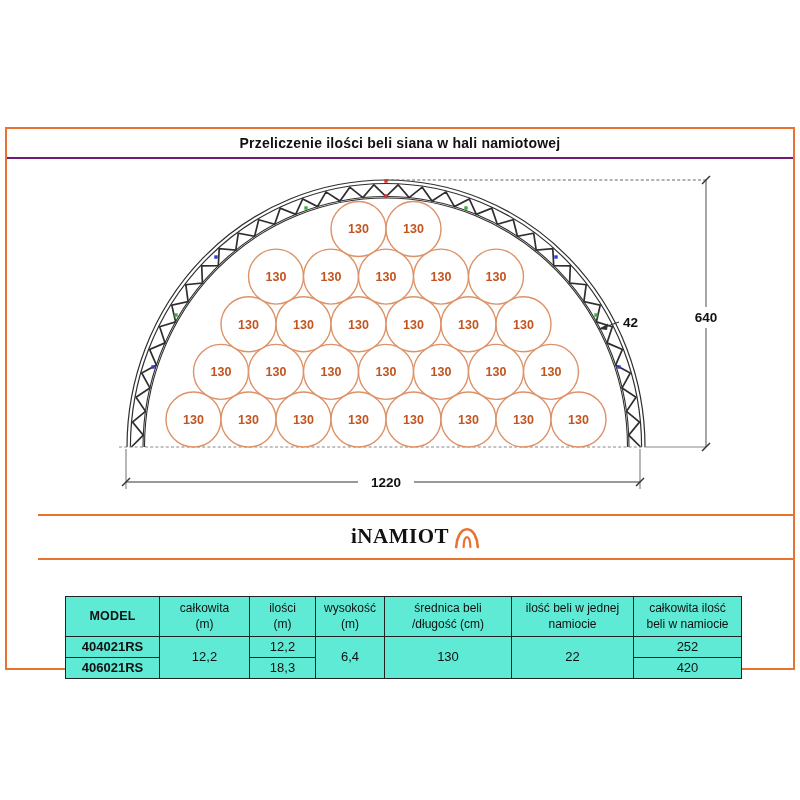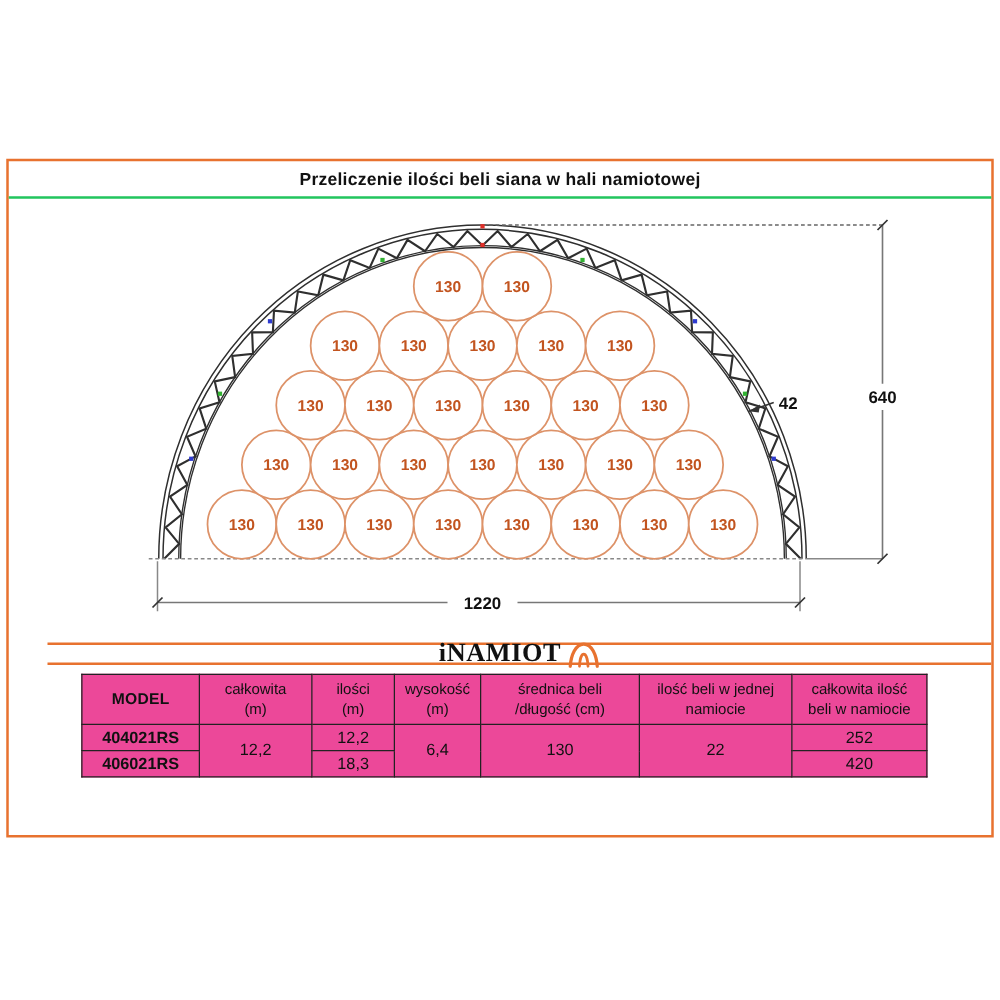--- a/index.html
+++ b/index.html
@@ -2,35 +2,35 @@
 <html><head>
 <meta charset="utf-8">
 <style>
   html,body{margin:0;padding:0;background:#fff;}
   body{width:800px;height:800px;overflow:hidden;font-family:"Liberation Sans",sans-serif;color:#111;}
   .page{position:relative;width:800px;height:800px;background:#fff;}
 
   .frame{position:absolute;left:5px;top:127px;width:790px;height:543px;
          border:2px solid #e8722f;box-sizing:border-box;background:#fff;}
 
-  .title-band{height:30px;border-bottom:2px solid #22c55e;box-sizing:border-box;
+  .title-band{height:30px;border-bottom:2px solid #701a75;box-sizing:border-box;
               display:flex;align-items:center;justify-content:center;
               font-size:14px;font-weight:bold;letter-spacing:.2px;}
 
   .diagram-band{height:355px;position:relative;}
   .diagram-band svg{display:block;}
 
-  .logo-band{height:18px;border-top:2px solid #e8722f;border-bottom:2px solid #e8722f;
+  .logo-band{height:46px;border-top:2px solid #e8722f;border-bottom:2px solid #e8722f;
              box-sizing:border-box;display:flex;align-items:center;justify-content:center;gap:5px;margin-left:31px;}
   .logo-text{font-family:"Liberation Serif",serif;font-weight:bold;font-size:21px;
              letter-spacing:.5px;line-height:1;transform:translateY(-1px);}
 
   .table-band{height:125px;position:relative;}
-  .spec-table{position:absolute;left:58px;top:7px;border-collapse:collapse;table-layout:fixed;
-              font-size:12px;background:#ec4899;}
+  .spec-table{position:absolute;left:58px;top:36px;border-collapse:collapse;table-layout:fixed;
+              font-size:12px;background:#5eead4;}
   .spec-table td{border:1.5px solid #222;text-align:center;vertical-align:middle;padding:0;line-height:1.3;}
   .spec-table .hdr{height:39px;font-weight:normal;}
   .spec-table .hdr-model{font-weight:bold;font-size:12.5px;letter-spacing:.2px;}
   .spec-table .valrow{height:21px;font-size:13px;}
   .spec-table .model-cell{font-weight:bold;font-size:13px;}
 
   text.dim{font-family:"Liberation Sans",sans-serif;font-size:13.5px;font-weight:bold;fill:#111;}
   text.bale{font-family:"Liberation Sans",sans-serif;font-size:12.5px;font-weight:bold;}
 </style>
 </head>

